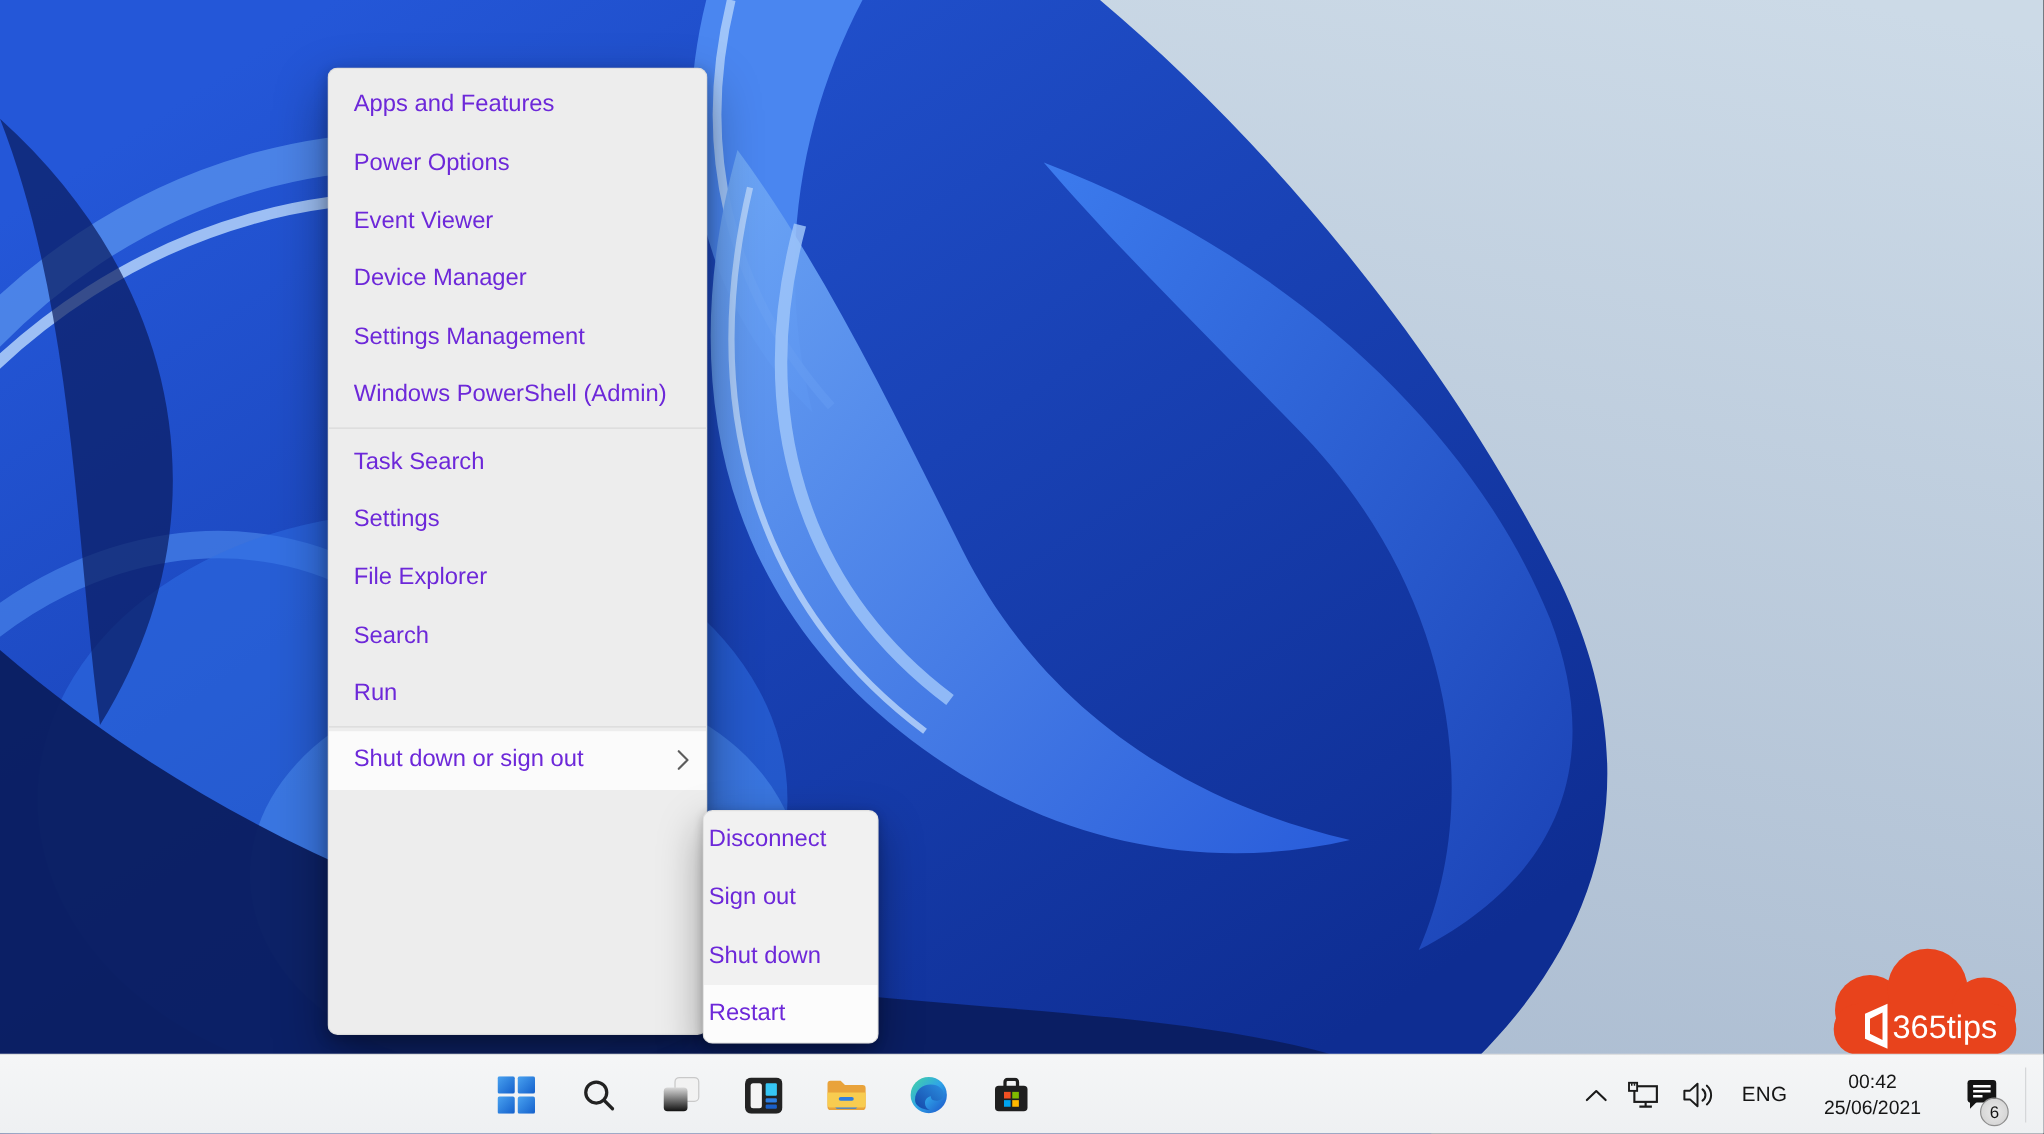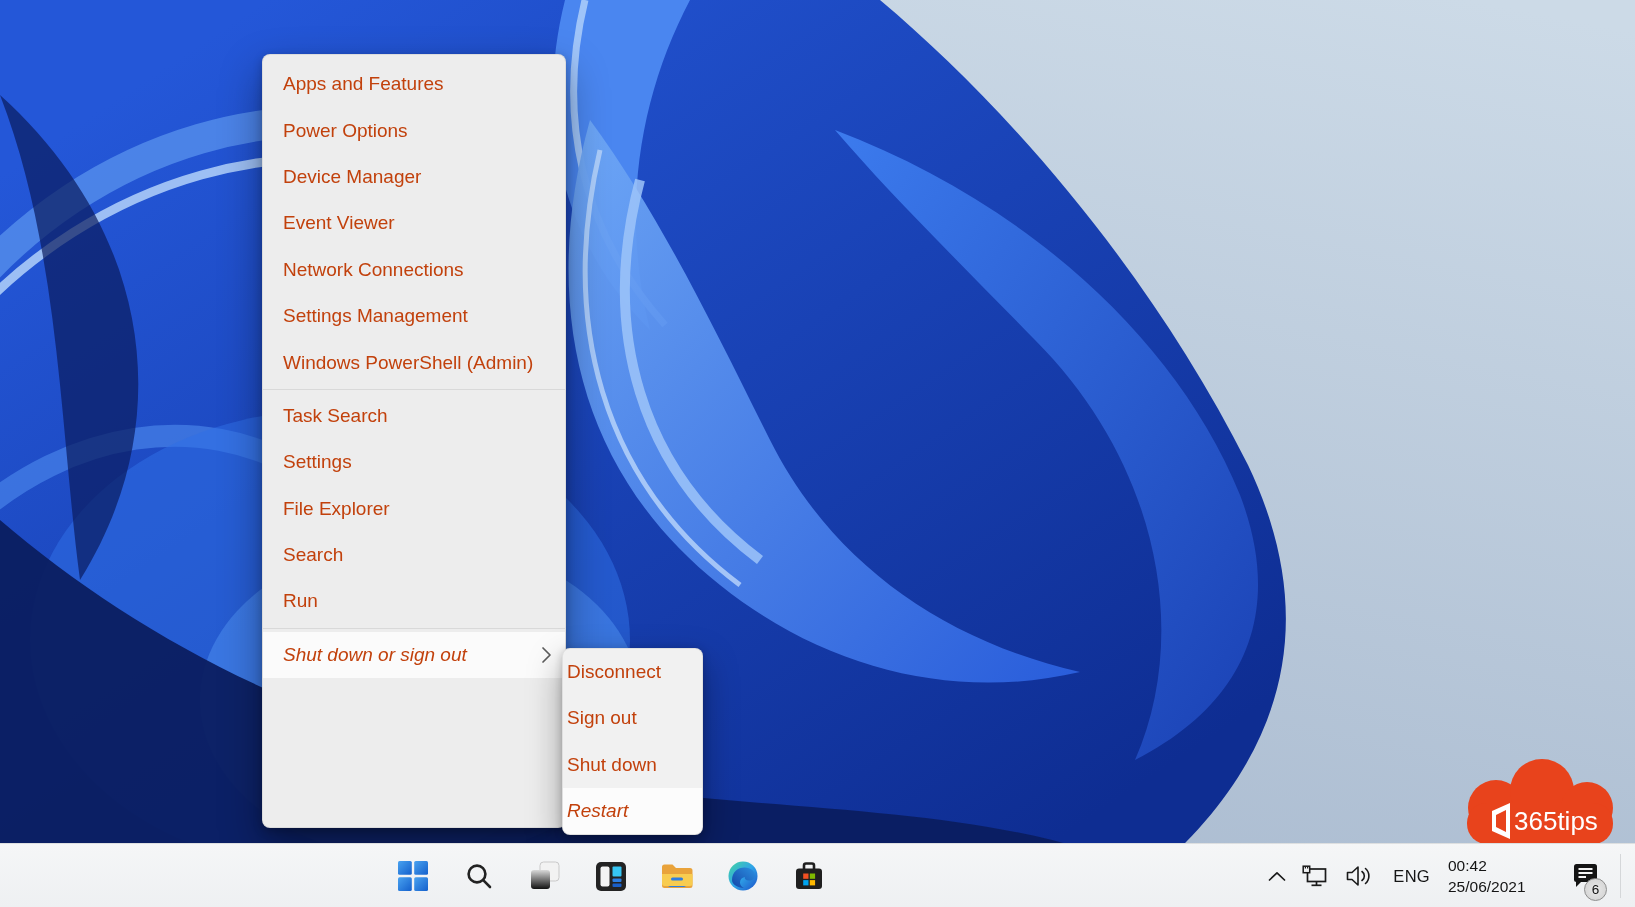--- a/index.html
+++ b/index.html
@@ -6,22 +6,22 @@
   .stage{position:relative;width:1635px;height:907px;overflow:hidden;
          font-family:"Liberation Sans",sans-serif;-webkit-font-smoothing:antialiased;}
   .wallpaper{position:absolute;inset:0;display:block;}
 
   
   .winx-menu{position:absolute;left:262px;top:54px;width:304px;height:774px;
     background:#ededed;border:1px solid rgba(0,0,0,.07);border-radius:8px;
     box-shadow:0 18px 42px rgba(0,0,0,.38),0 3px 10px rgba(0,0,0,.22);
     padding:6px 0;box-sizing:border-box;overflow:hidden;}
   .menu-item{height:46.4px;display:flex;align-items:center;
-    padding:0 12px 0 20px;font-size:19px;color:#c2410c;cursor:default;white-space:nowrap;}
-  .menu-item.highlighted{background:#fbfbfb;font-style:italic;}
+    padding:0 12px 0 20px;font-size:19px;color:#6d28d9;cursor:default;white-space:nowrap;}
+  .menu-item.highlighted{background:#fbfbfb;}
   .menu-sep{height:1px;background:#d9d9d9;margin:3px 0;}
   .menu-chevron{margin-left:auto;display:flex;align-items:center;}
 
   
   .submenu{position:absolute;left:562px;top:648px;width:141px;height:187px;
     background:#f1f1f1;border:1px solid rgba(0,0,0,.07);border-radius:8px;
     box-shadow:0 14px 34px rgba(0,0,0,.35),0 2px 8px rgba(0,0,0,.2);
     box-sizing:border-box;overflow:hidden;}
   .submenu .menu-item{height:46.25px;padding:0 10px 0 4px;}
   .submenu .menu-item.highlighted{background:#fcfcfc;}
@@ -31,21 +31,21 @@
     background:linear-gradient(#f5f6f7,#eef0f2);border-top:1px solid rgba(0,0,0,.07);
     box-sizing:border-box;}
   .task-icons{position:absolute;left:390px;top:4px;display:flex;gap:20px;}
   .task-btn{width:46px;height:56px;display:flex;align-items:center;justify-content:center;
     border-radius:6px;}
 
   .tray{position:absolute;right:0;top:0;height:64px;display:flex;align-items:center;
     padding-right:14px;}
   .tray-btn{height:64px;display:flex;align-items:center;justify-content:center;padding:0 8px;}
   .lang{font-size:16.5px;color:#151515;padding:0 12px 0 14px;letter-spacing:.3px;}
-  .clock{font-size:15.5px;color:#151515;line-height:21px;
+  .clock{text-align:center;font-size:15.5px;color:#151515;line-height:21px;
     margin:0 10px 0 6px;min-width:100px;}
   .notif{position:relative;width:52px;height:64px;display:flex;align-items:center;
     justify-content:center;}
   .badge{position:absolute;right:3px;bottom:7px;width:23px;height:23px;border-radius:50%;
     background:radial-gradient(#e9e9e9,#cfcfcf);border:1.5px solid #8d8d8d;font-size:13.5px;
     display:flex;align-items:center;justify-content:center;color:#111;box-sizing:border-box;}
   .tray-divider{width:1px;height:44px;background:#d5d7d9;margin-left:10px;}
 
   
   .watermark{position:absolute;left:1450px;top:758px;width:182px;height:88px;pointer-events:none;}
@@ -92,27 +92,24 @@
   </svg>
 
   <div class="winx-menu">
     <div class="menu-item">
         <span>Apps and Features</span>
       </div>
     <div class="menu-item">
         <span>Power Options</span>
       </div>
     <div class="menu-item">
+        <span>Event Viewer</span>
+      </div>
+    <div class="menu-item">
         <span>Device Manager</span>
-      </div>
-    <div class="menu-item">
-        <span>Event Viewer</span>
-      </div>
-    <div class="menu-item">
-        <span>Network Connections</span>
       </div>
     <div class="menu-item">
         <span>Settings Management</span>
       </div>
     <div class="menu-item">
         <span>Windows PowerShell (Admin)</span>
       </div>
     <div class="menu-sep"></div>
     <div class="menu-item">
         <span>Task Search</span>

